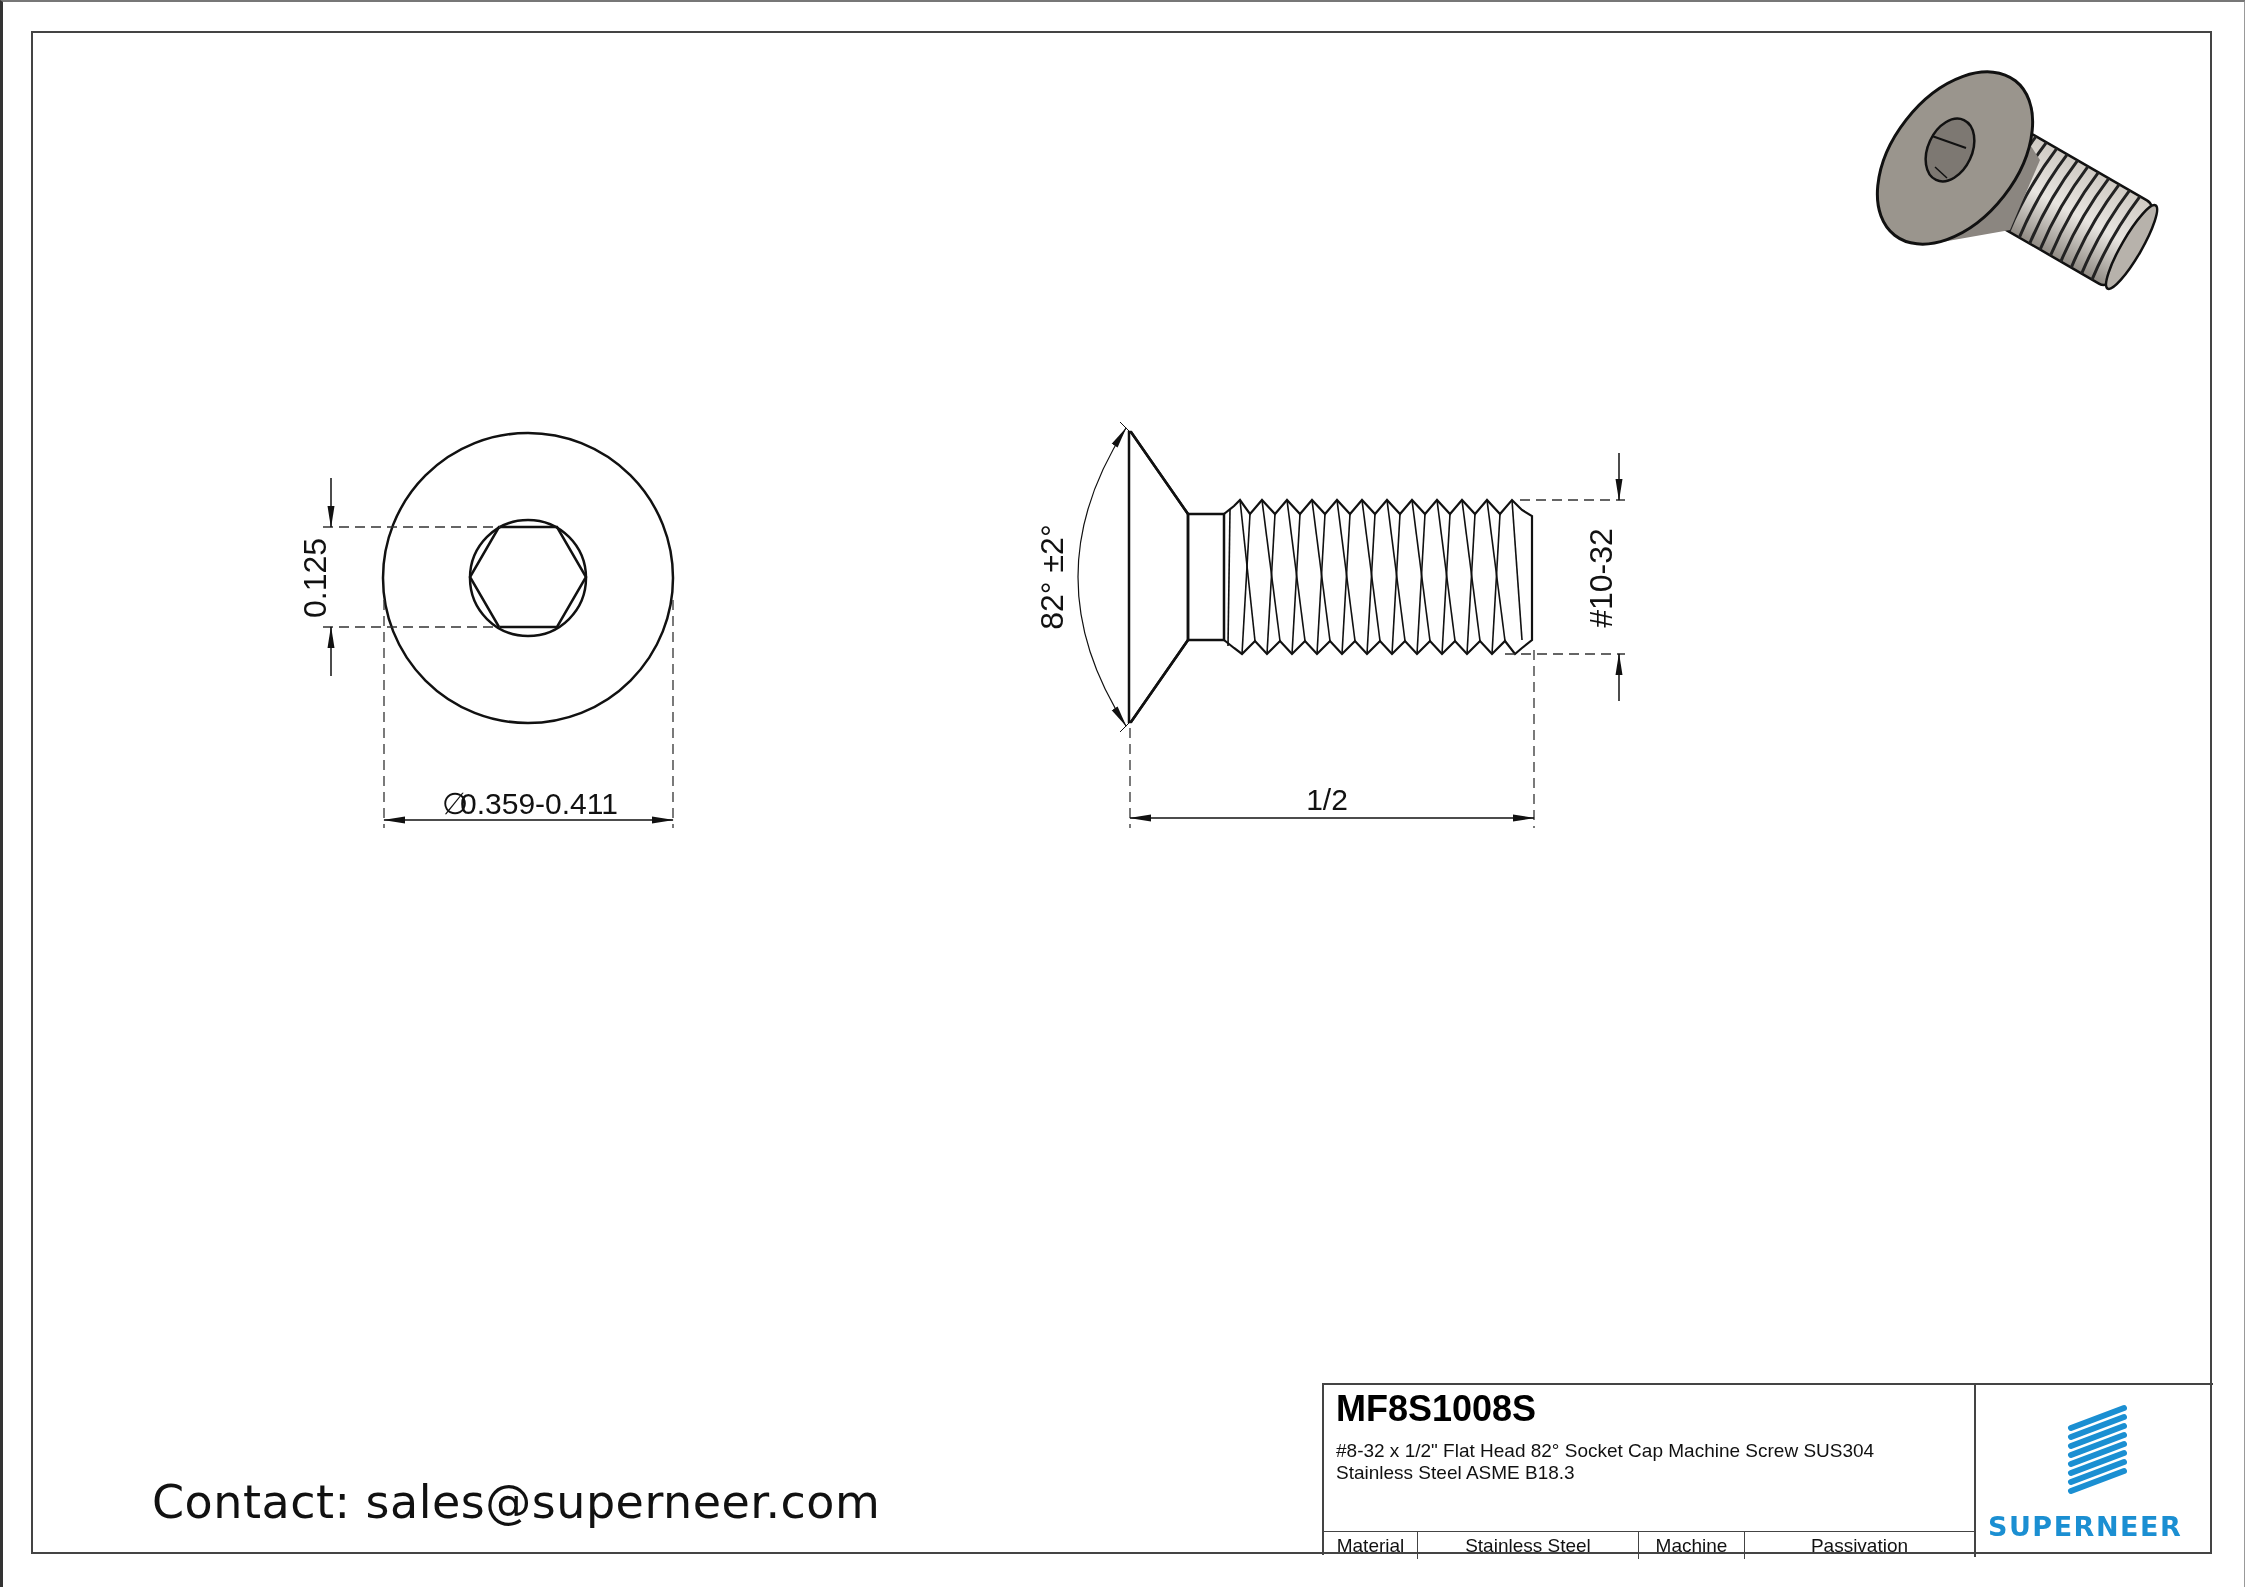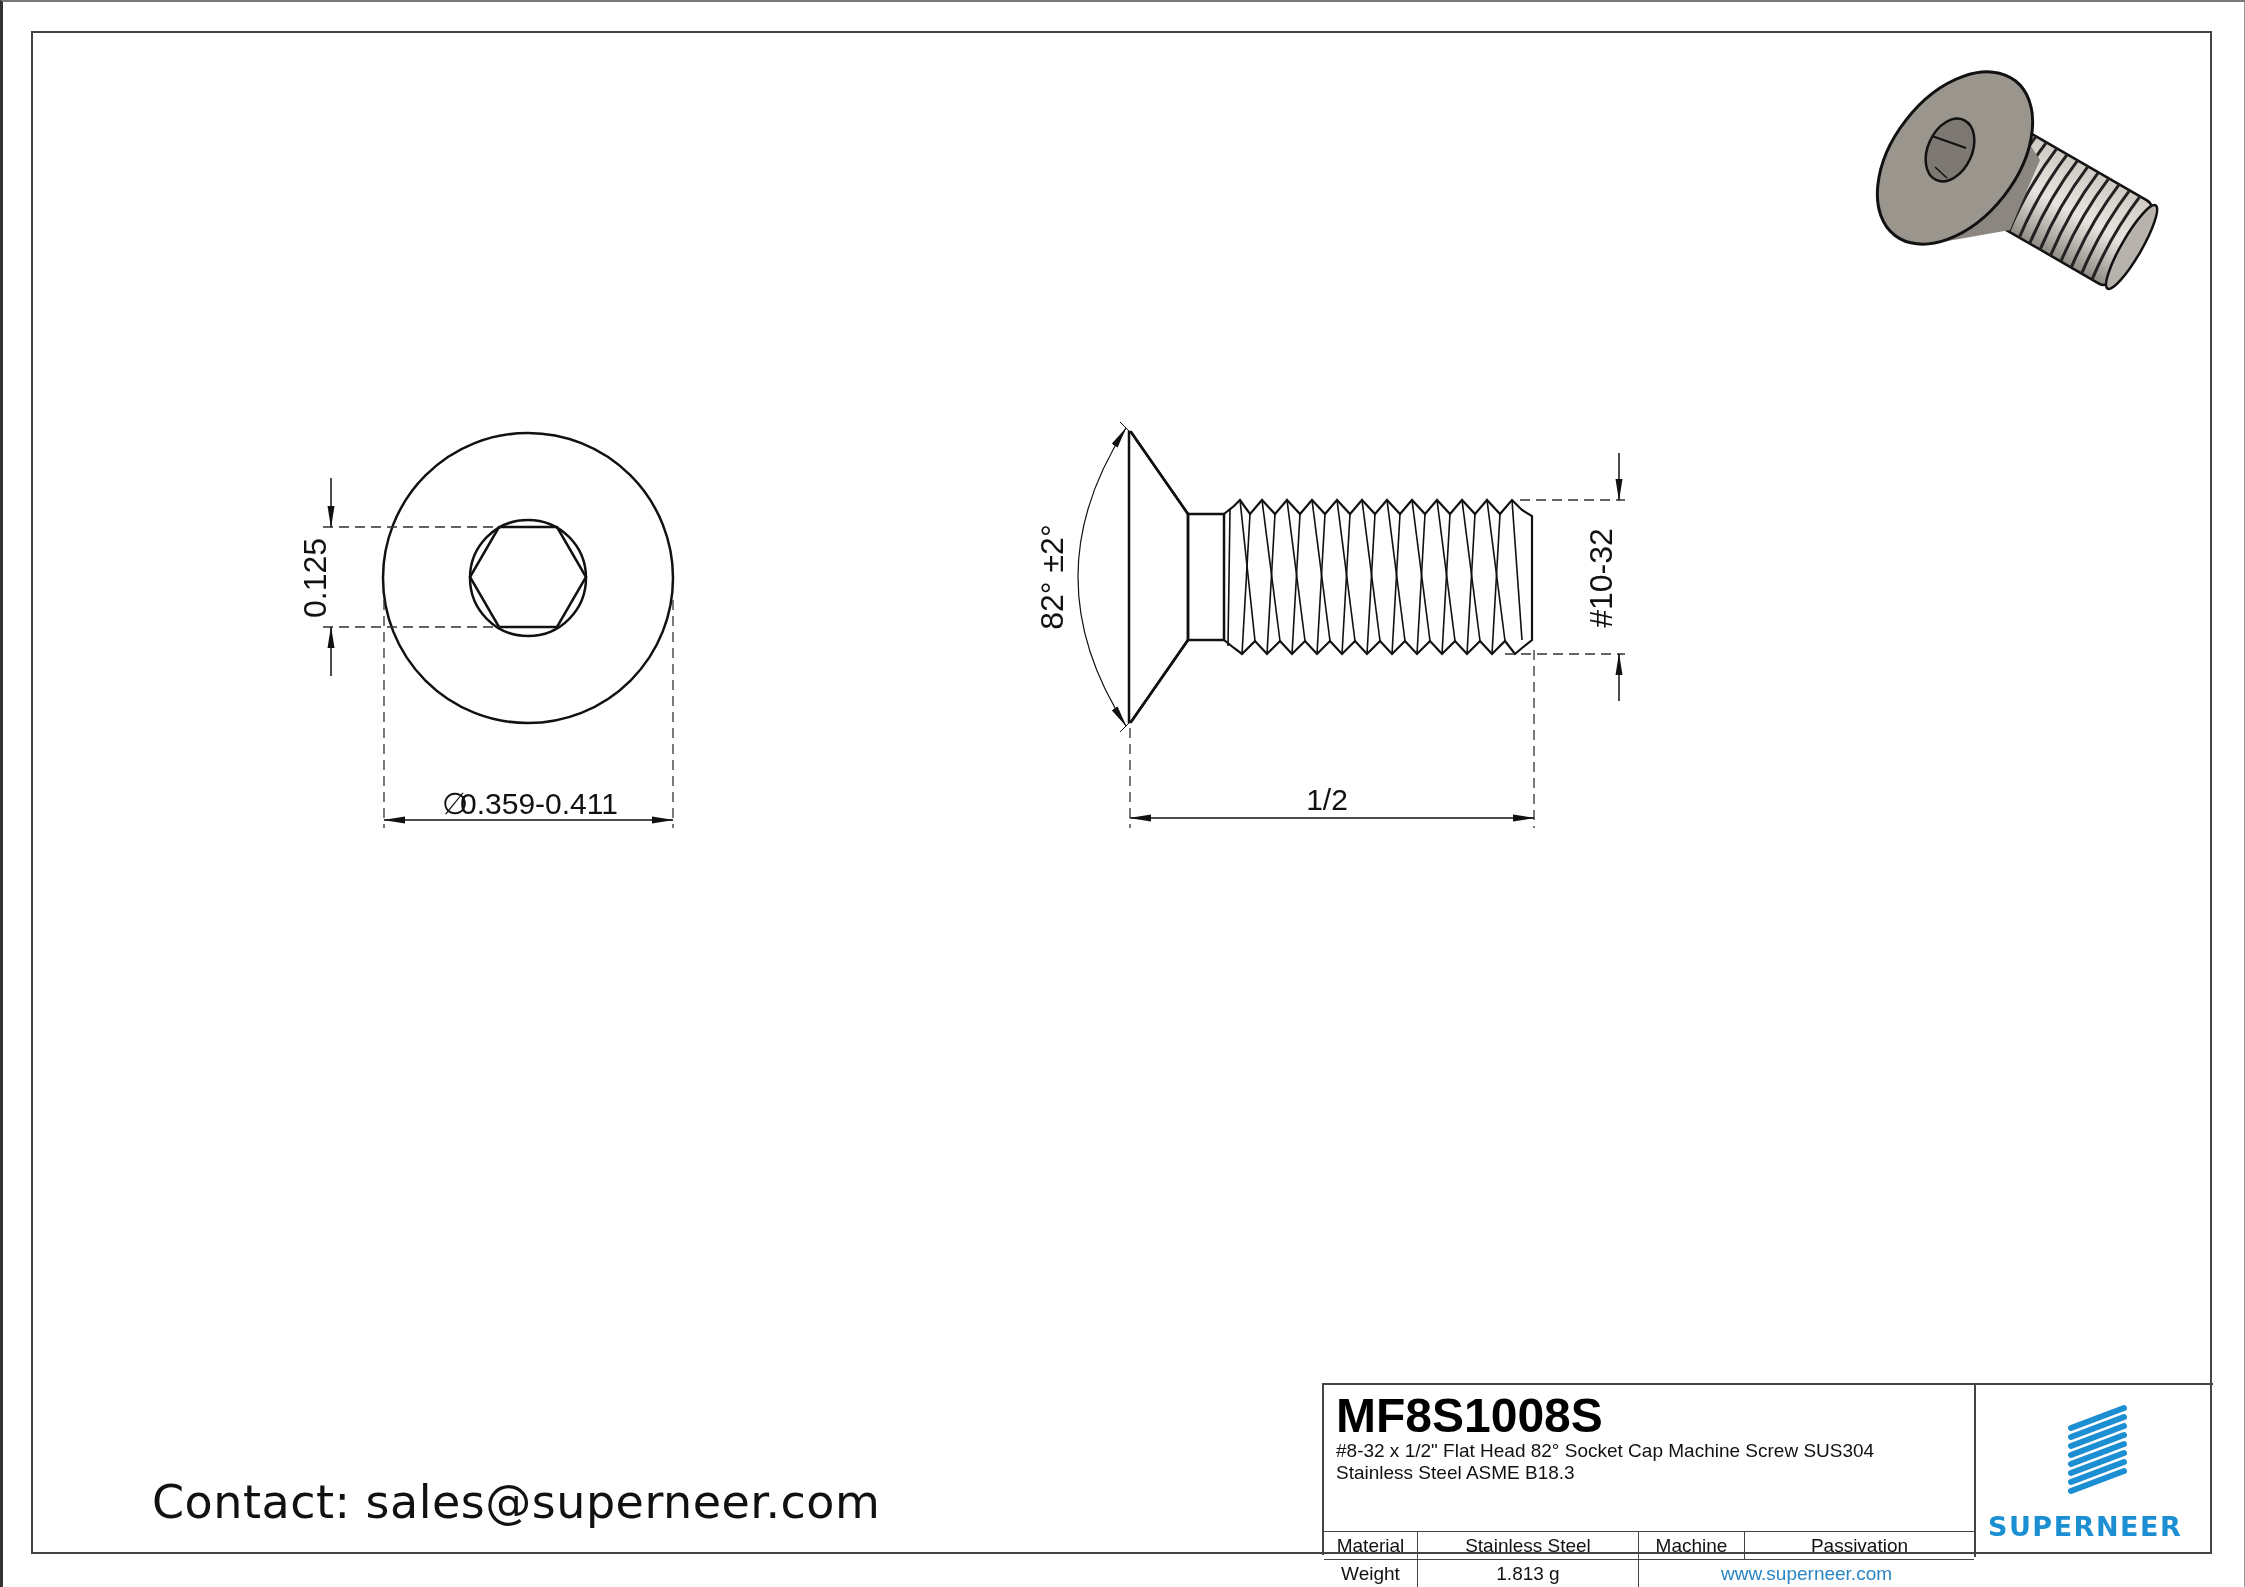--- a/index.html
+++ b/index.html
@@ -5,21 +5,21 @@
   html, body { margin: 0; padding: 0; background: #ffffff; }
   body { width: 2245px; height: 1587px; position: relative; overflow: hidden; font-family: "Liberation Sans", sans-serif; }
   .sheet { position: absolute; left: 0; top: 0; width: 2245px; height: 1587px; }
   .outer-border { position: absolute; left: 0; top: 0; width: 2241px; height: 1585px; border-left: 3px solid #333; border-top: 2px solid #777; border-right: 2px solid #999; }
   .frame { position: absolute; left: 31px; top: 31px; width: 2181px; height: 1523px; border: 2px solid #444; box-sizing: border-box; }
   svg.drawing { position: absolute; left: 0; top: 0; }
   .dim-text { font-family: "Liberation Sans", sans-serif; fill: #111; }
   .contact { position: absolute; left: 152px; top: 1475px; font-family: "DejaVu Sans", sans-serif; font-size: 46px; color: #111; letter-spacing: 0.5px; }
   .title-block { position: absolute; left: 1322px; top: 1383px; width: 891px; height: 172px; border-top: 2px solid #444; border-left: 2px solid #444; box-sizing: border-box; }
   .tb-main { position: absolute; left: 0; top: 0; width: 652px; height: 172px; border-right: 2px solid #444; box-sizing: border-box; }
-  .part-no { position: absolute; left: 12px; top: 3px; font-size: 48px; font-weight: bold; color: #000; }
+  .part-no { position: absolute; left: 12px; top: 3px; font-size: 36px; font-weight: bold; color: #000; }
   .desc { position: absolute; left: 12px; top: 55px; font-size: 19px; line-height: 22px; color: #111; width: 630px; }
   .tb-table { position: absolute; left: 0; top: 114px; width: 650px; border-collapse: collapse; margin-top: 32px; }
   .tb-table td { border-top: 1.5px solid #444; border-right: 1.5px solid #444; font-size: 19px; text-align: center; height: 27px; padding: 0; color: #111; }
   .tb-table td:last-child { border-right: none; }
   .link { color: #2a85c4; }
   .logo-box { position: absolute; left: 652px; top: 0; width: 239px; height: 172px; }
   .logo-text { position: absolute; left: 12px; top: 126px; width: 215px; text-align: left; font-family: "DejaVu Sans", sans-serif; font-weight: bold; font-size: 27px; color: #1b8fd2; letter-spacing: 1.5px; }
 </style>
 </head>
 <body>
@@ -173,25 +173,20 @@
         <div>Stainless Steel ASME B18.3</div>
       </div>
       <table class="tb-table">
         <tbody>
             <tr>
           <td style="width:93px">Material</td>
           <td style="width:220px">Stainless Steel</td>
           <td style="width:105px">Machine</td>
           <td>Passivation</td>
         </tr>
-        <tr>
-          <td>Weight</td>
-          <td>1.813 g</td>
-          <td colspan="2"><span class="link">www.superneer.com</span></td>
-        </tr>
       </tbody>
         </table>
     </div>
     <div class="logo-box">
       <div class="logo-text">SUPERNEER</div>
     </div>
   </div>
 </div>
 
 </body></html>

